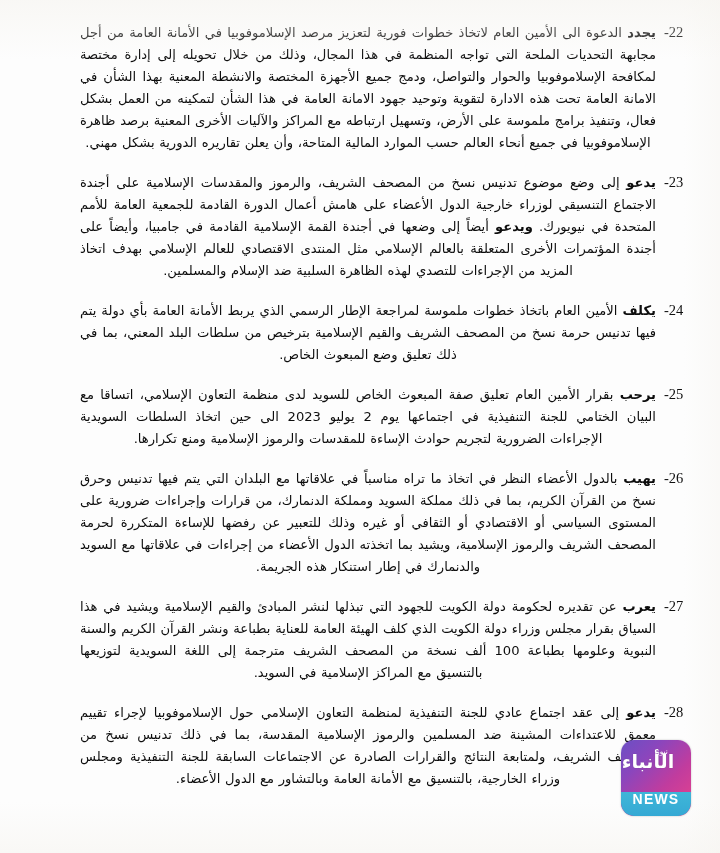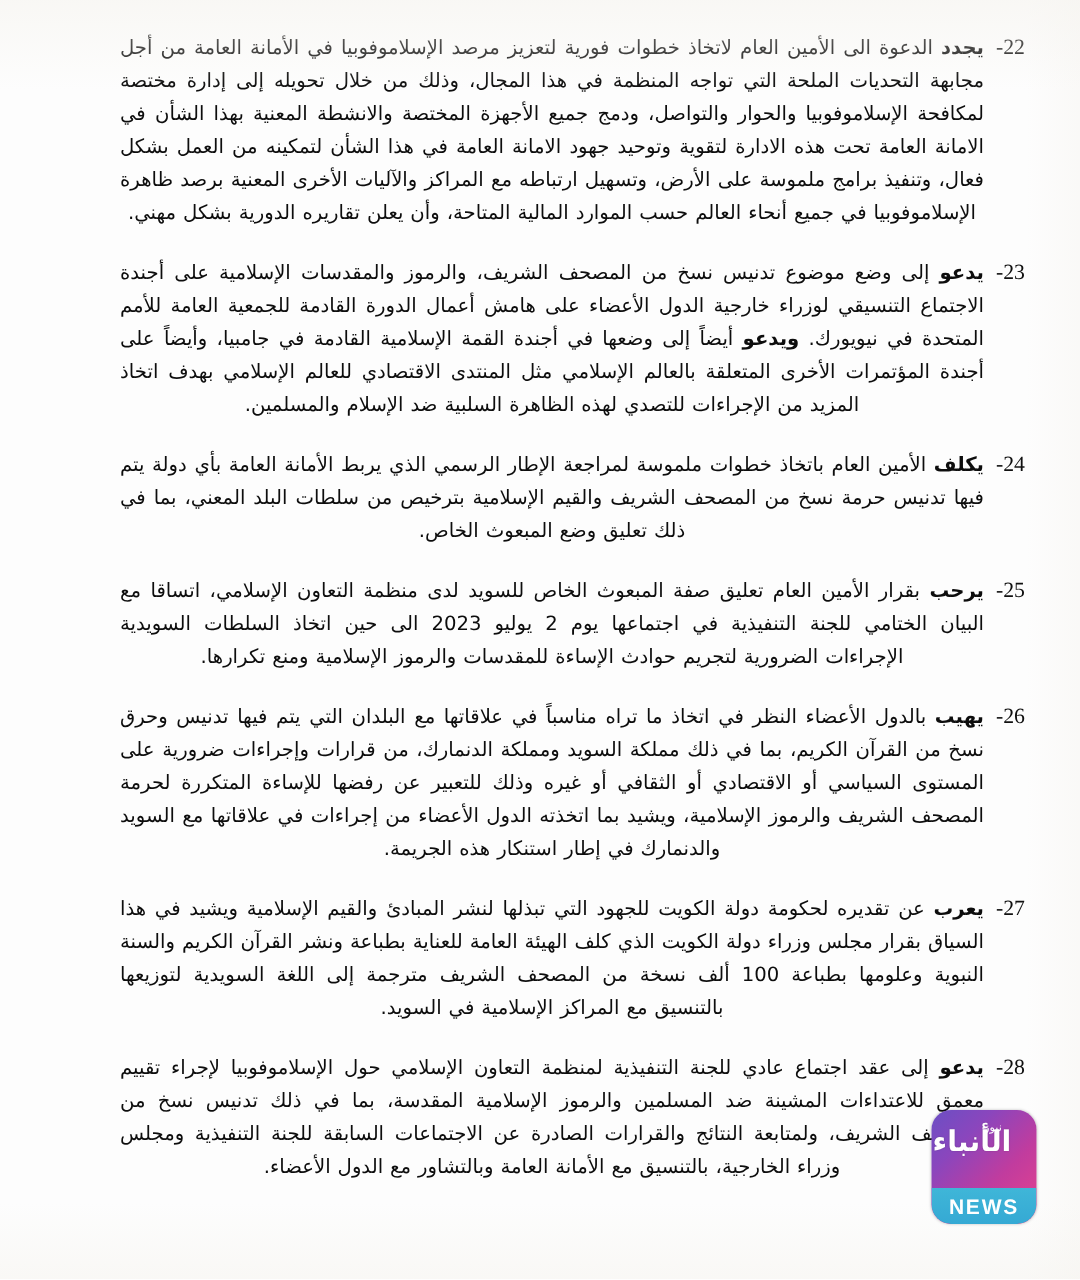--- a/index.html
+++ b/index.html
@@ -141,21 +141,21 @@
     direction: rtl;
   }
   .wm-news-band {
     position: absolute;
     left: 0;
     right: 0;
     bottom: 0;
     height: 24px;
     background: linear-gradient(180deg, #3fb6d8 0%, #35a9d4 100%);
     display: flex;
-    align-items: center;
+    align-items: flex-start;
     justify-content: center;
     border-bottom-left-radius: 13px;
     border-bottom-right-radius: 13px;
   }
   .wm-news-text {
     color: #ffffff;
     font-family: "Liberation Sans", "DejaVu Sans", sans-serif;
     font-size: 14px;
     font-weight: 700;
     letter-spacing: 1.2px;

